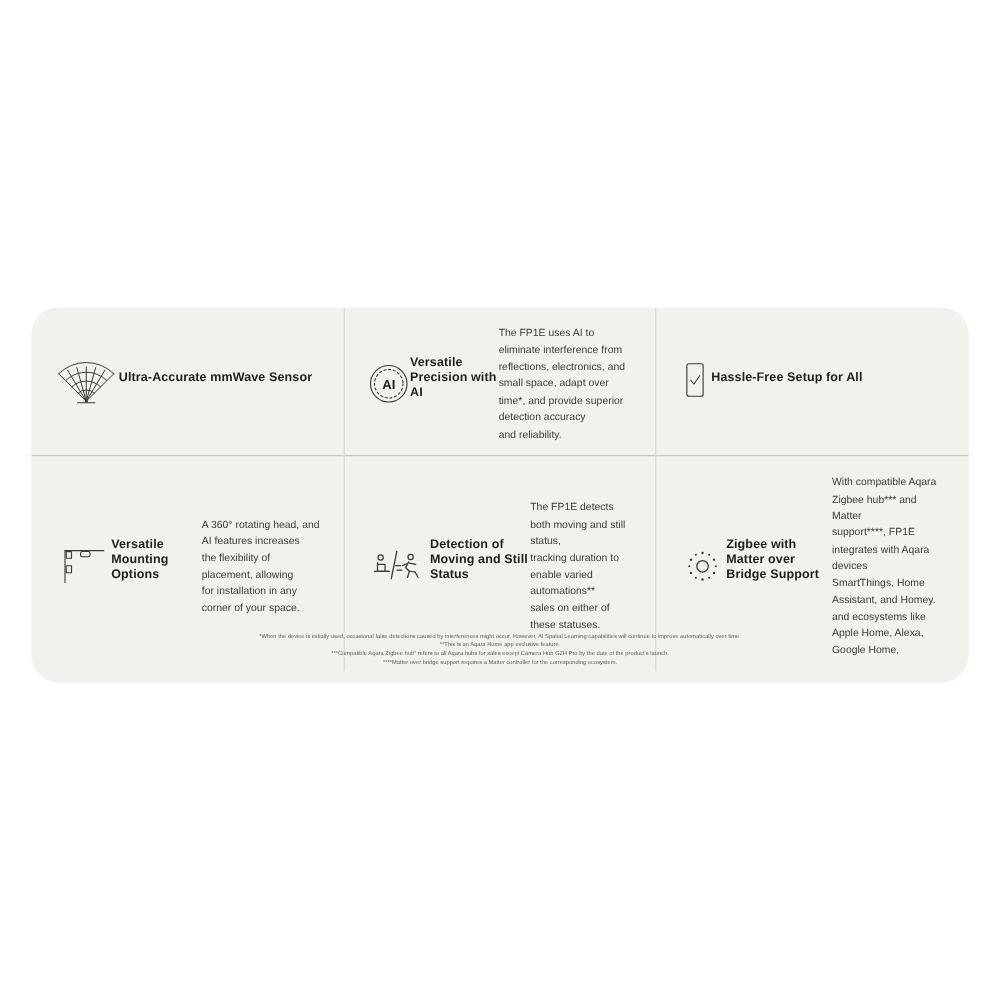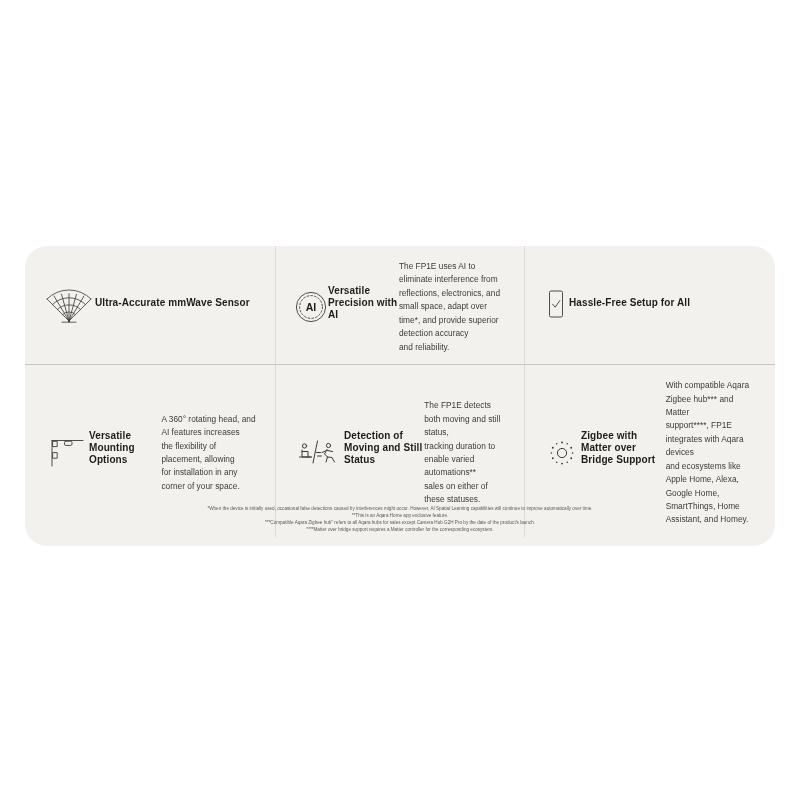--- a/index.html
+++ b/index.html
@@ -231,22 +231,22 @@
               <circle cx="8.4" cy="19" r="0.8"></circle>
               <circle cx="9.8" cy="13.7" r="0.95"></circle>
               <circle cx="13.7" cy="9.8" r="0.8"></circle>
             </g>
           </svg>
         </div>
         <div class="cell-title">Zigbee with Matter over Bridge Support</div>
         <div class="cell-body">
           <div>With compatible Aqara Zigbee hub*** and Matter</div>
           <div>support****, FP1E integrates with Aqara devices</div>
+          <div>SmartThings, Home Assistant, and Homey.</div>
           <div>and ecosystems like Apple Home, Alexa, Google Home,</div>
-          <div>SmartThings, Home Assistant, and Homey.</div>
         </div>
       </div>
 
     </div>
 
     <div class="footnotes">
       <div class="footnote">*When the device is initially used, occasional false detections caused by interferences might occur. However, AI Spatial Learning capabilities will continue to improve automatically over time.</div>
       <div class="footnote">**This is an Aqara Home app exclusive feature.</div>
       <div class="footnote">***Compatible Aqara Zigbee hub" refers to all Aqara hubs for sales except Camera Hub G2H Pro by the date of the product's launch.</div>
       <div class="footnote">****Matter over bridge support requires a Matter controller for the corresponding ecosystem.</div>

